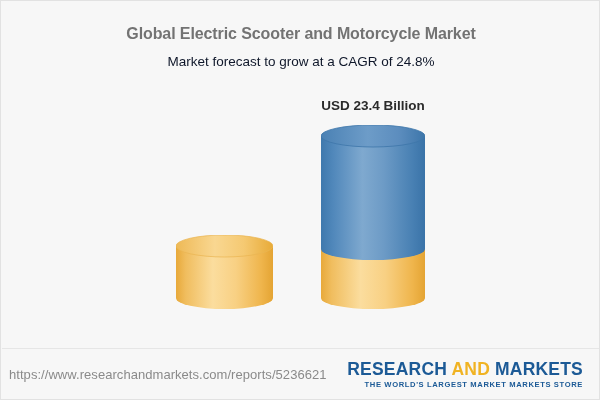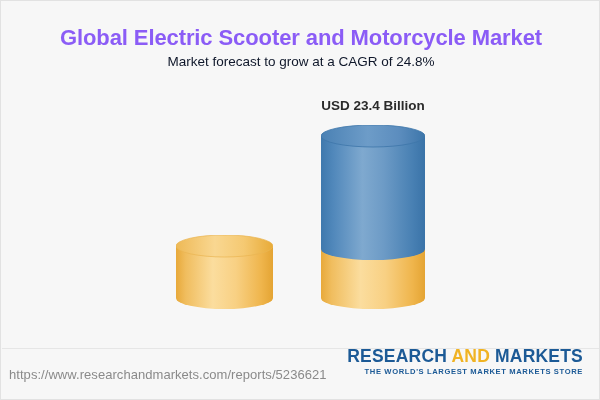--- a/index.html
+++ b/index.html
@@ -21,23 +21,23 @@
     overflow: hidden;
   }
 
   
   .chart-title {
     position: absolute;
     top: 24px;
     left: 0;
     width: 600px;
     text-align: center;
-    font-size: 22px;
-    font-weight: bold;
-    color: #8b5cf6;
+    font-size: 16px;
+    font-weight: bold;
+    color: #737373;
     letter-spacing: -0.1px;
   }
   .chart-subtitle {
     position: absolute;
     top: 53px;
     left: 0;
     width: 600px;
     text-align: center;
     font-size: 13.5px;
     font-weight: normal;
@@ -95,21 +95,21 @@
     position: absolute;
     left: 8px;
     top: 366px;
     font-size: 13px;
     color: #8a8a8a;
     letter-spacing: 0.05px;
   }
   .logo {
     position: absolute;
     right: 16px;
-    top: 346px;
+    top: 359px;
     text-align: right;
   }
   .logo-main {
     font-size: 17.5px;
     font-weight: bold;
     color: #1c5a96;
     letter-spacing: 0.2px;
     line-height: 19px;
     white-space: nowrap;
   }

